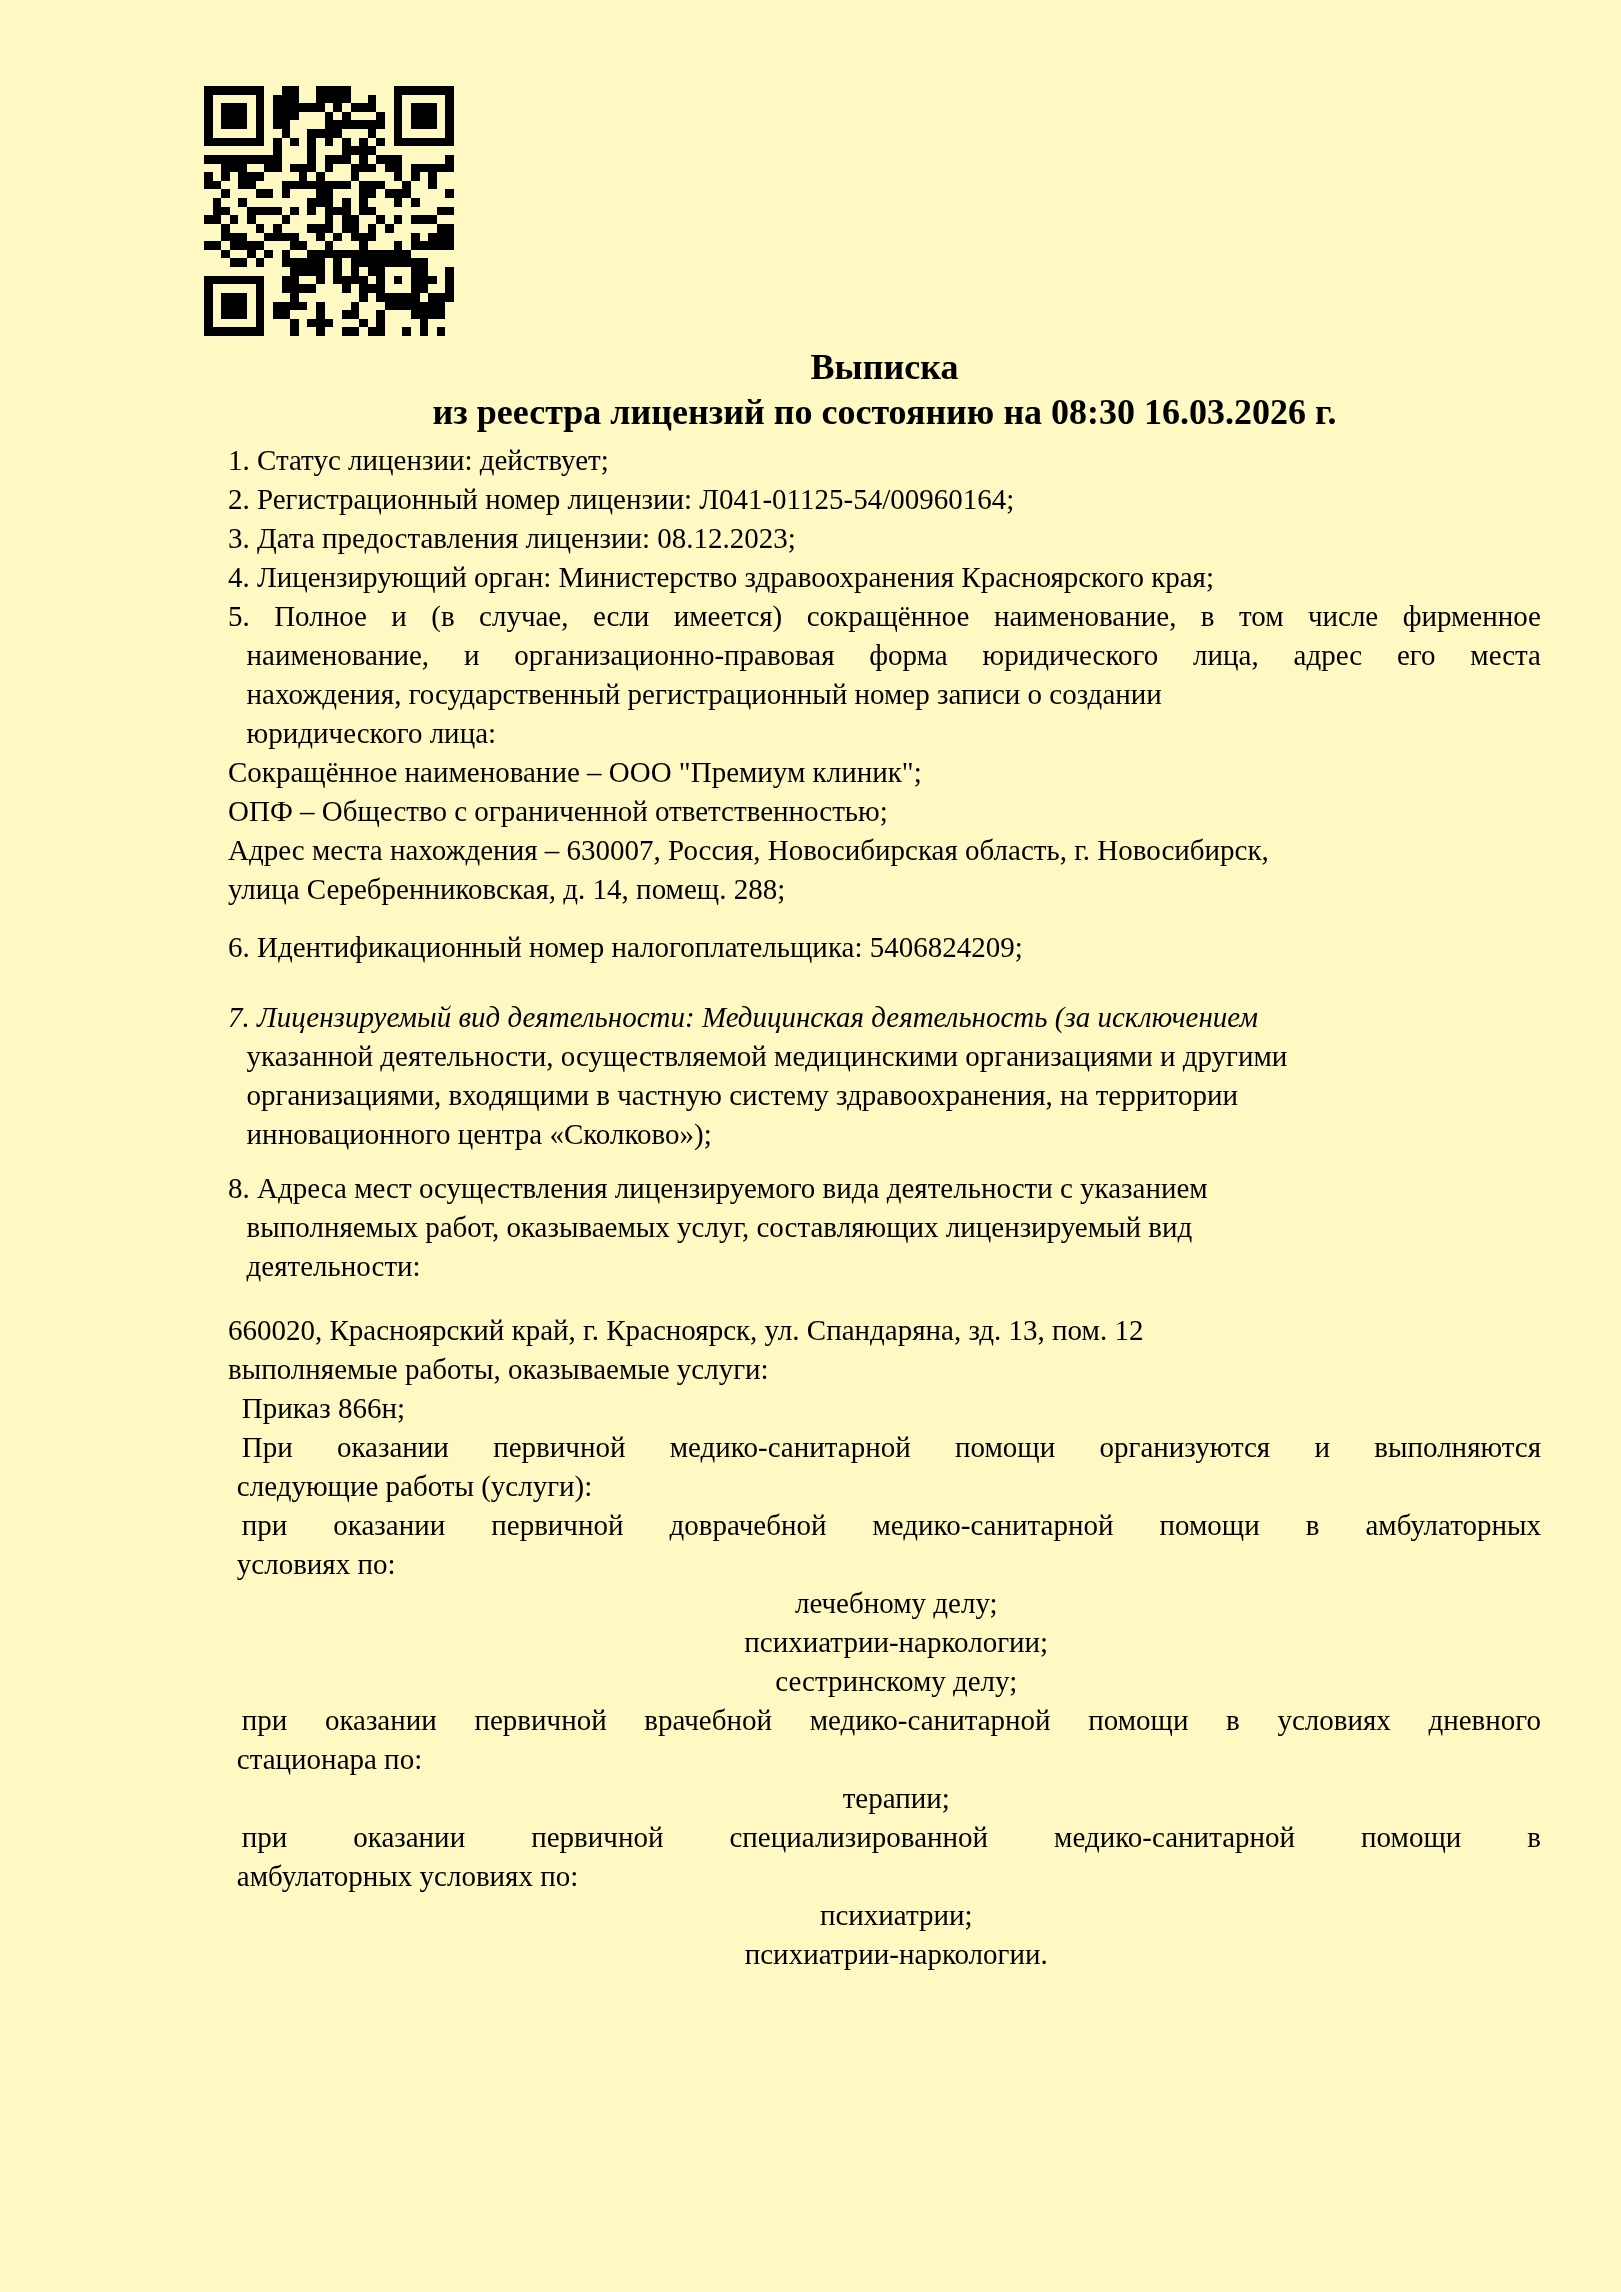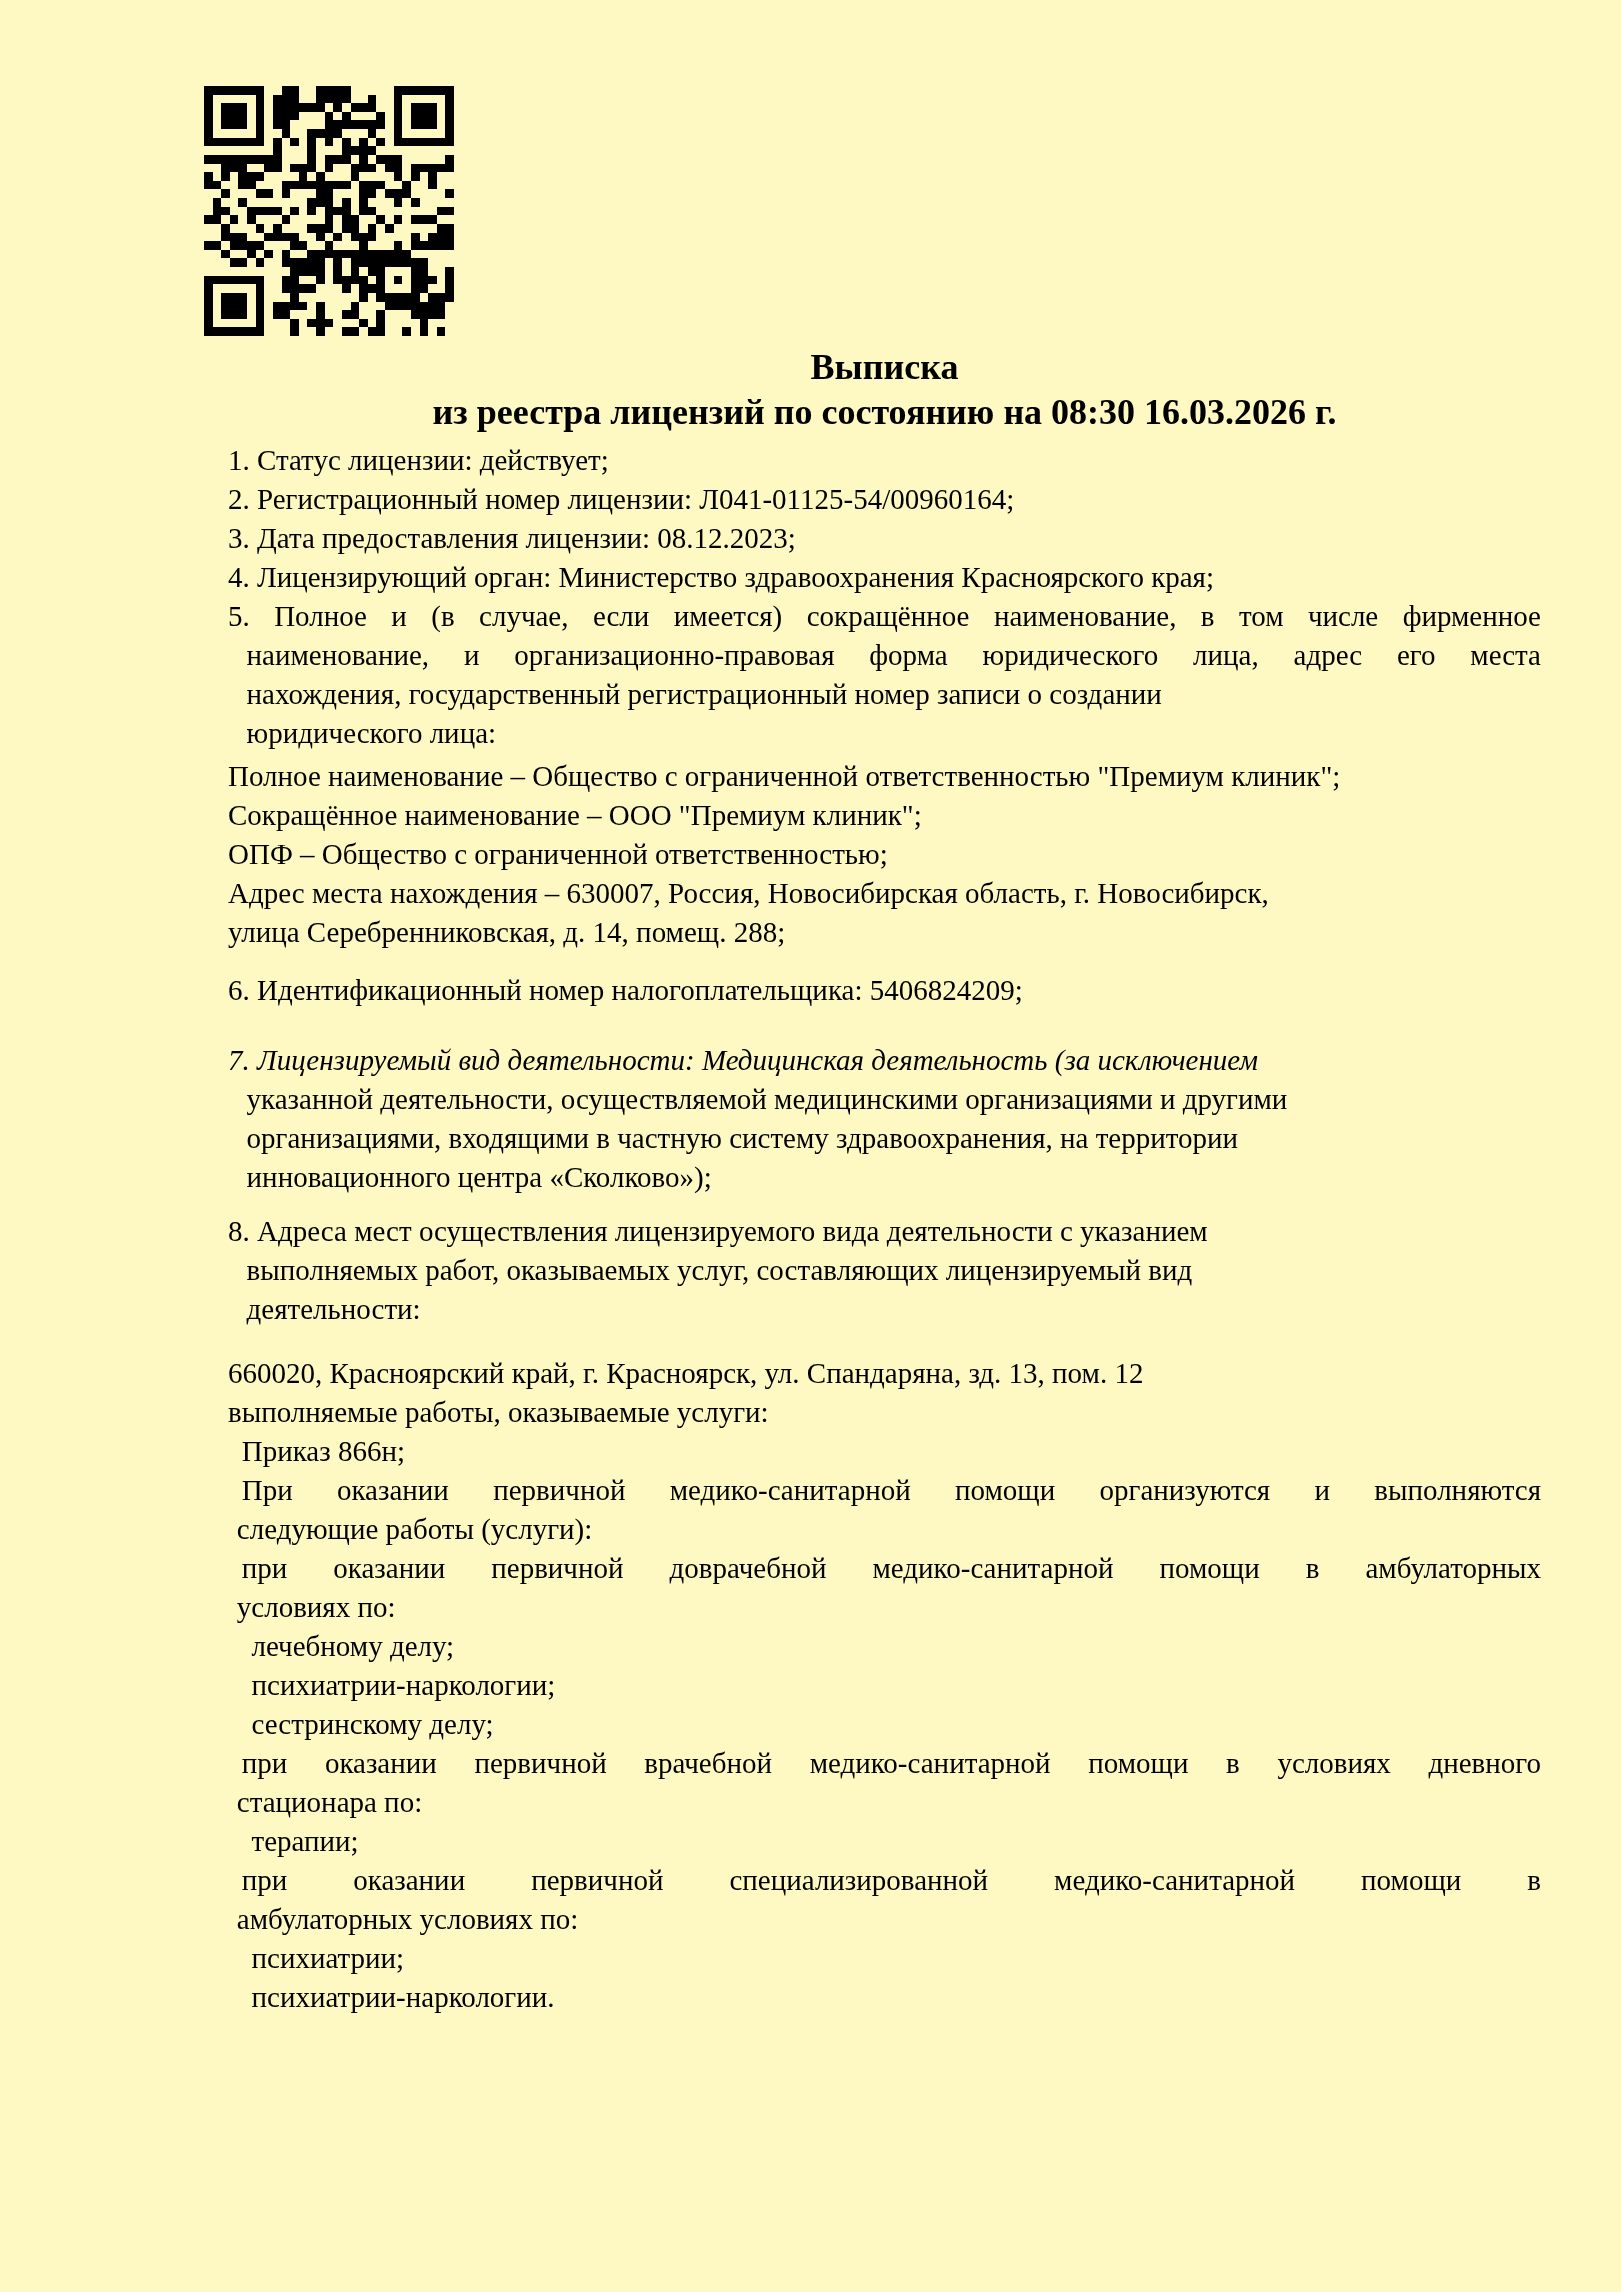--- a/index.html
+++ b/index.html
@@ -21,21 +21,21 @@
   }
   .title, .subtitle {
     font-weight:bold; font-size:36px; line-height:45px; text-align:center;
     white-space:nowrap;
   }
   .ln { font-size:29px; line-height:39px; }
   .first  { margin-top:5.9px; }
   .cont   { padding-left:18.6px; }   
   .ind-a  { padding-left:13.7px; }   
   .ind-b  { padding-left:8.8px;  }   
-  .ind-c  { padding-left:23.5px; }   
+  .ind-c  { padding-left:23.5px;text-align:center; }   
   .jl     { text-align:justify; text-align-last:justify; -moz-text-align-last:justify; }
   .g1 { margin-top:3.9px; }
   .g2 { margin-top:19.6px; }
   .g3 { margin-top:31px;font-style:italic; }
   .g4 { margin-top:15px; }
   .g5 { margin-top:24.5px; }
 </style>
 </head>
 <body>
 
@@ -482,21 +482,20 @@
     <div class="subtitle">из реестра лицензий по состоянию на 08:30 16.03.2026 г.</div>
 
     <div class="ln first">1. Статус лицензии: действует;</div>
     <div class="ln">2. Регистрационный номер лицензии: Л041-01125-54/00960164;</div>
     <div class="ln">3. Дата предоставления лицензии: 08.12.2023;</div>
     <div class="ln">4. Лицензирующий орган: Министерство здравоохранения Красноярского края;</div>
     <div class="ln jl">5. Полное и (в случае, если имеется) сокращённое наименование, в том числе фирменное</div>
     <div class="ln cont jl">наименование, и организационно-правовая форма юридического лица, адрес его места</div>
     <div class="ln cont">нахождения, государственный регистрационный номер записи о создании</div>
     <div class="ln cont">юридического лица:</div>
-    <div class="ln g1">Полное наименование – Общество с ограниченной ответственностью "Премиум клиник";</div>
     <div class="ln">Сокращённое наименование – ООО "Премиум клиник";</div>
     <div class="ln">ОПФ – Общество с ограниченной ответственностью;</div>
     <div class="ln">Адрес места нахождения – 630007, Россия, Новосибирская область, г. Новосибирск,</div>
     <div class="ln">улица Серебренниковская, д. 14, помещ. 288;</div>
     <div class="ln g2">6. Идентификационный номер налогоплательщика: 5406824209;</div>
     <div class="ln g3">7. Лицензируемый вид деятельности: Медицинская деятельность (за исключением</div>
     <div class="ln cont">указанной деятельности, осуществляемой медицинскими организациями и другими</div>
     <div class="ln cont">организациями, входящими в частную систему здравоохранения, на территории</div>
     <div class="ln cont">инновационного центра «Сколково»);</div>
     <div class="ln g4">8. Адреса мест осуществления лицензируемого вида деятельности с указанием</div>

